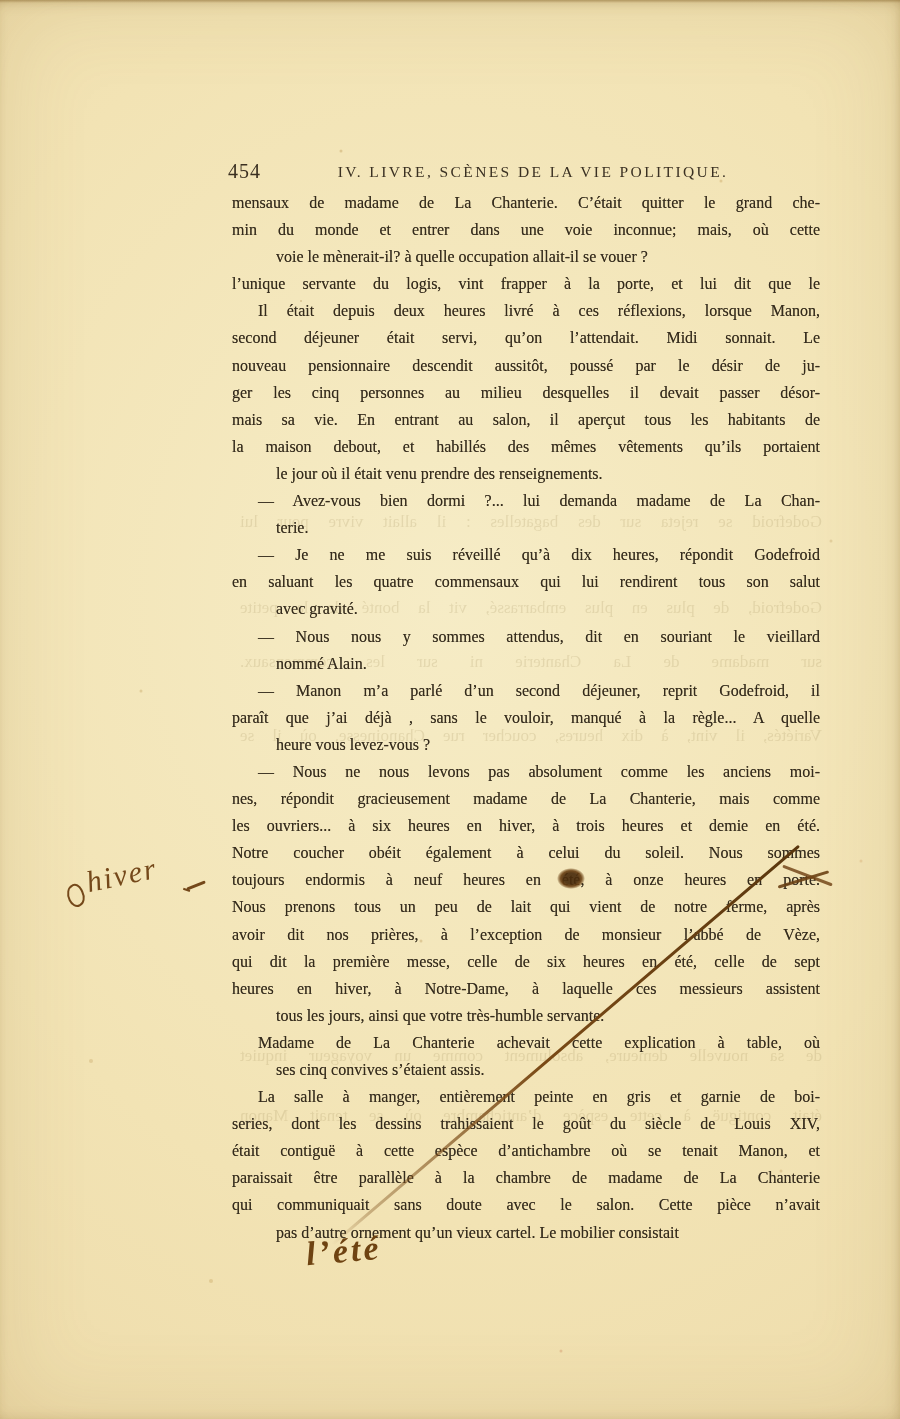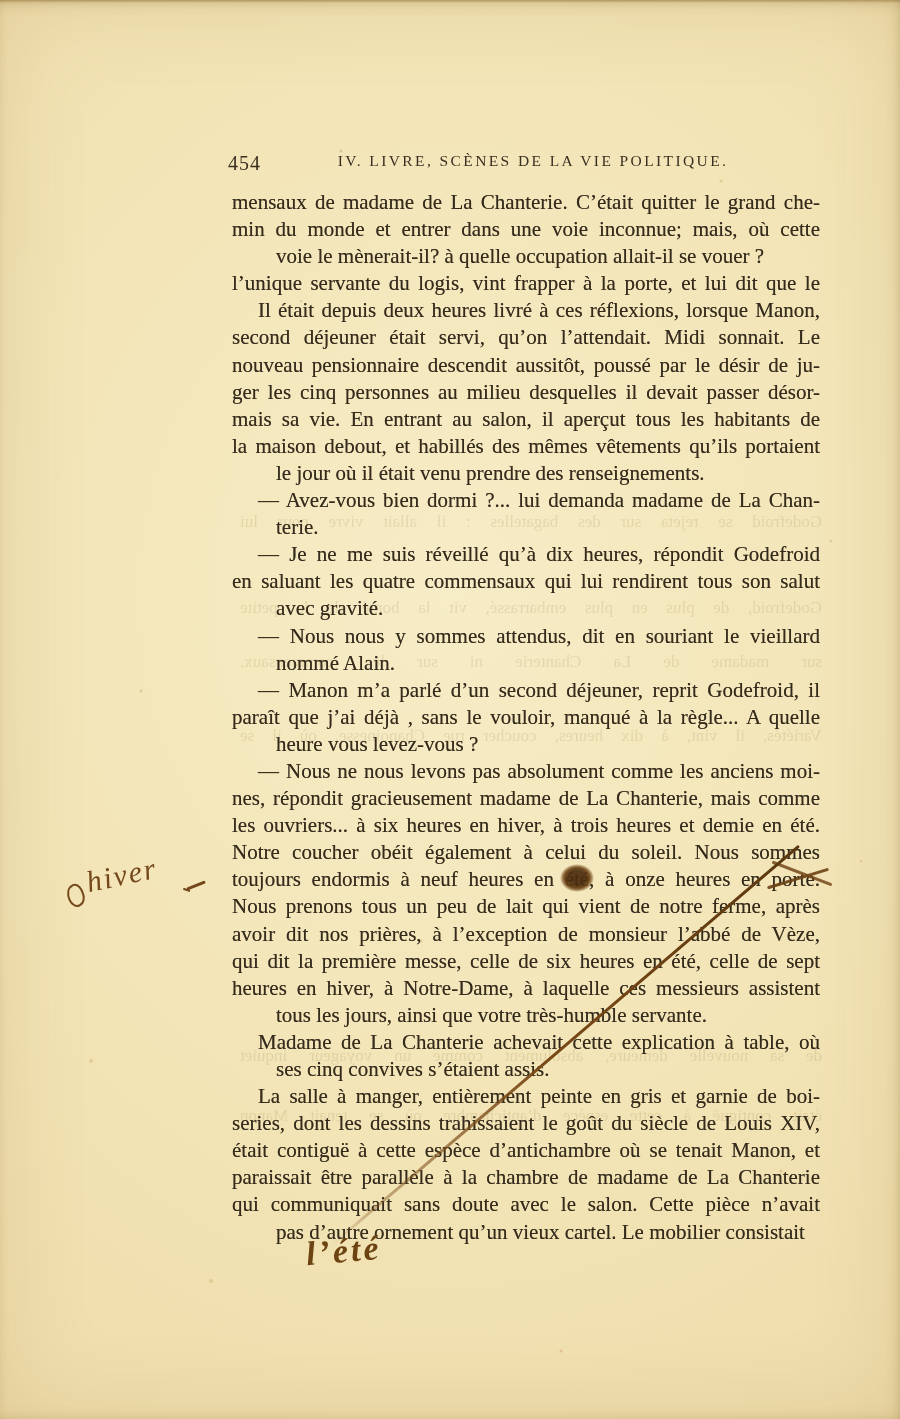--- a/index.html
+++ b/index.html
@@ -9,26 +9,26 @@
     box-shadow:inset 0 0 90px rgba(150,110,45,.16),
                inset 0 8px 16px -10px rgba(110,80,25,.45),
                inset -8px 0 18px -12px rgba(120,85,30,.30),
                inset 0 -8px 16px -12px rgba(120,85,30,.25);
     font-family:"Liberation Serif","DejaVu Serif",serif;
     color:#342b1d;
   }
   .edge-top{position:absolute;left:0;top:0;width:100%;height:3px;background:linear-gradient(180deg,rgba(130,95,35,.40),rgba(130,95,35,0));}
 
   
-  .header{position:absolute;left:228px;top:152px;width:592px;display:flex;align-items:flex-start;}
+  .header{position:absolute;left:228px;top:160px;width:592px;display:flex;align-items:center;}
   .page-number{width:70px;font-size:20px;letter-spacing:1px;color:#3a2f20;}
   .header-title{flex:1;text-align:center;padding-right:52px;font-size:15.5px;font-weight:normal;letter-spacing:2.4px;color:#3a3022;white-space:nowrap;}
 
   
-  .text-block{position:absolute;left:232px;top:189px;width:588px;font-size:21px;line-height:27.1px;
+  .text-block{position:absolute;left:232px;top:189px;width:588px;font-size:16px;line-height:27.1px;
     text-shadow:0 0 .5px rgba(45,35,15,.55);}
   .line{text-align:justify;text-align-last:justify;height:27.1px;white-space:nowrap;}
   .line.last{text-align-last:left;margin-left:44px;}
   .line.indent{text-indent:26px;}
 
   
   .blob{position:relative;white-space:nowrap;}
   .blob::after{content:"";position:absolute;left:-5px;right:-5px;top:-3px;bottom:-1px;border-radius:50%;
     background:radial-gradient(closest-side,#4a2c0c 52%,#6b4114 74%,rgba(107,65,20,.55) 88%,rgba(107,65,20,0) 100%);
     opacity:.92;}

